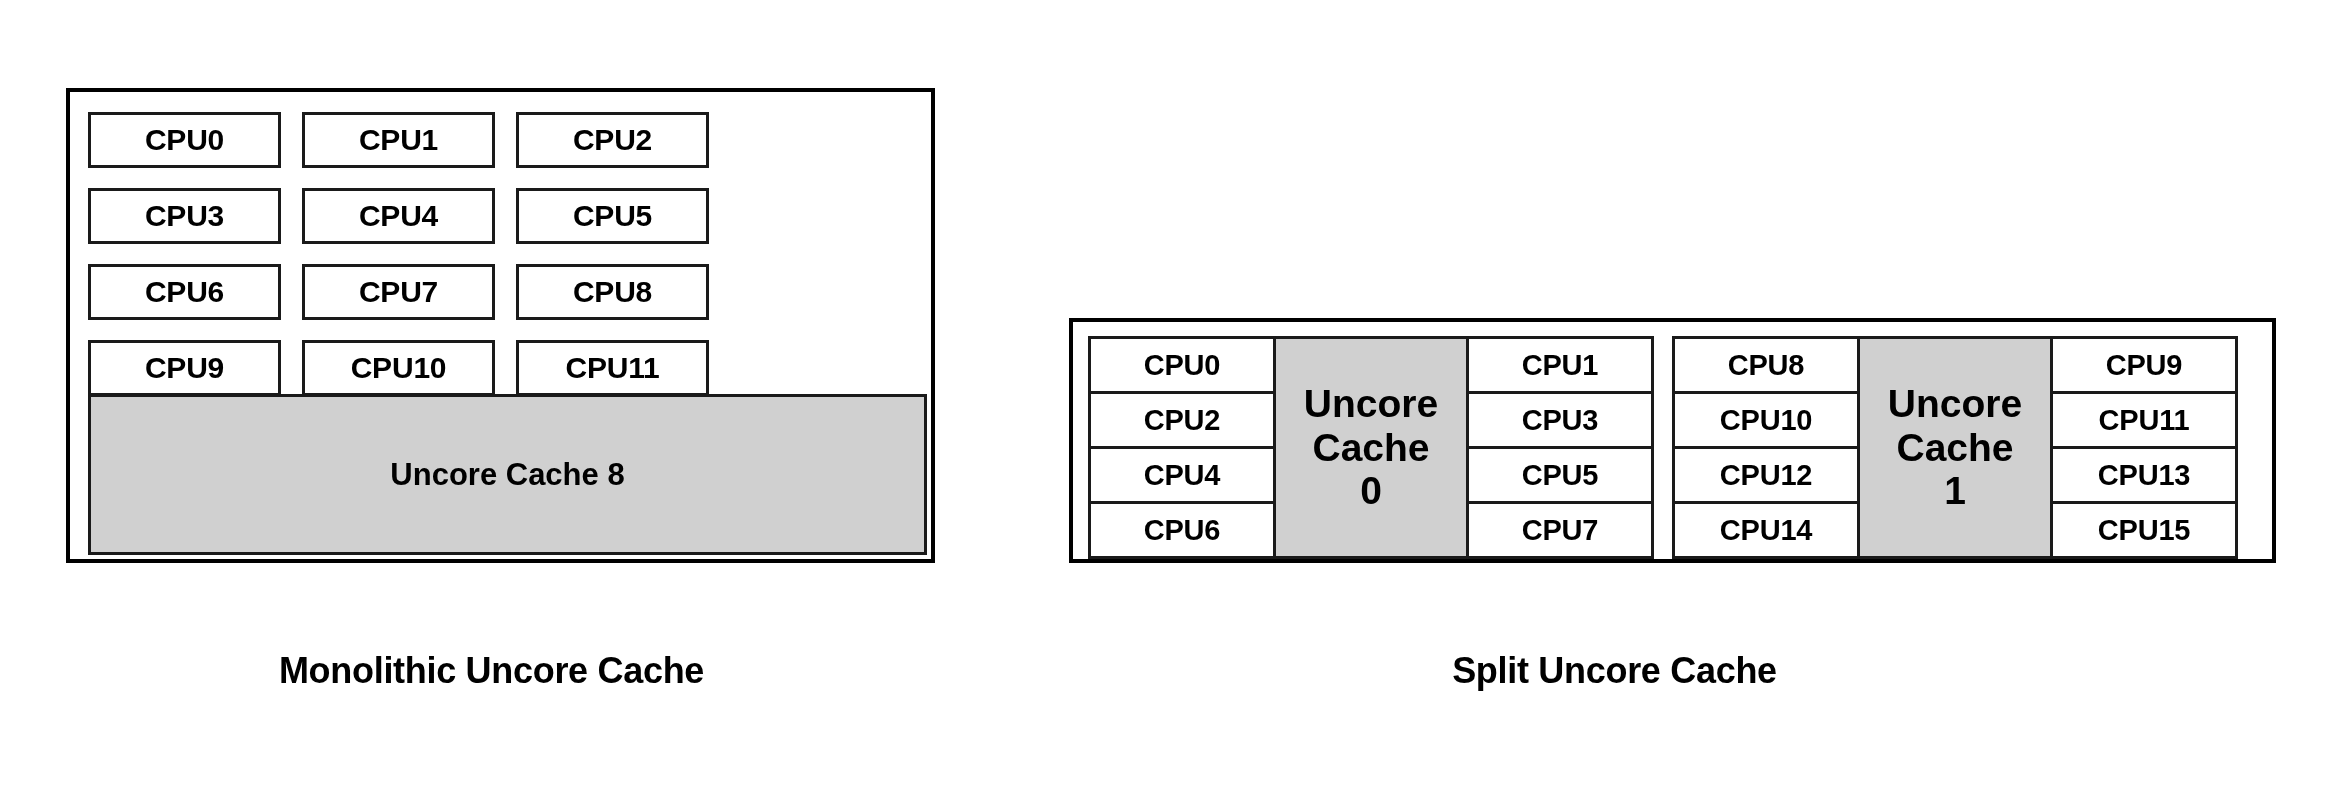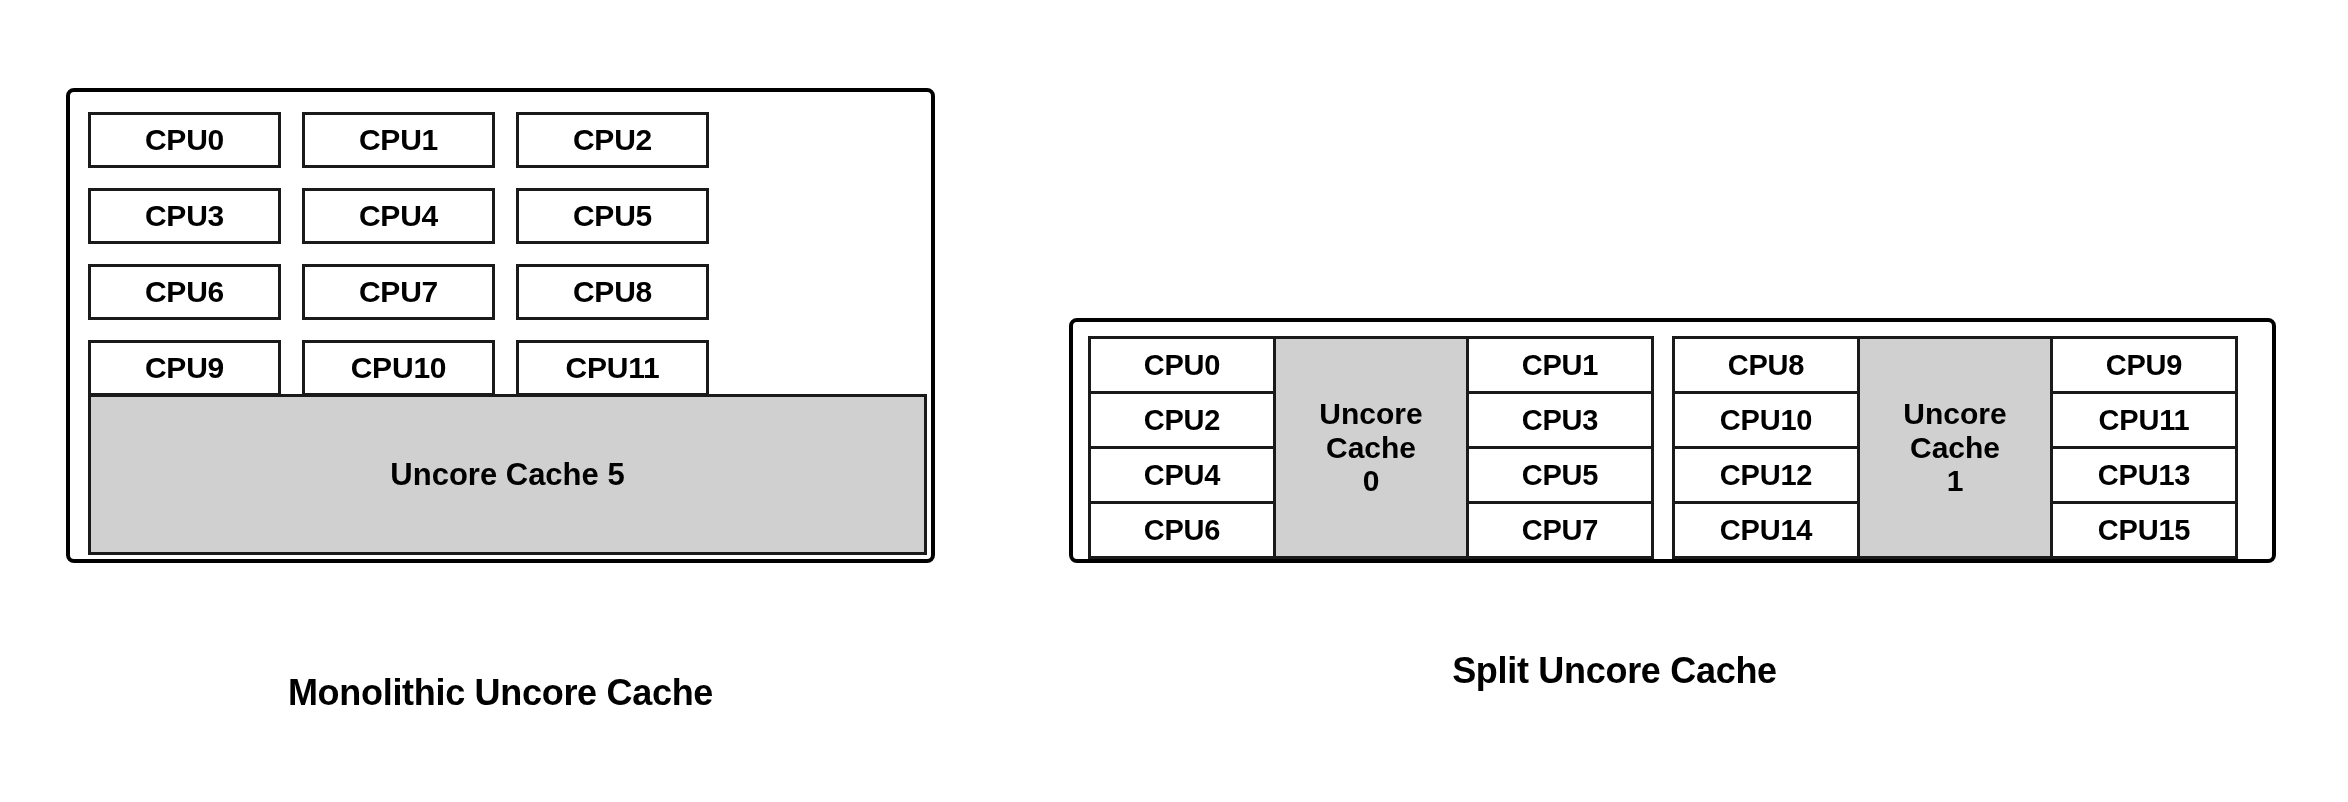--- a/index.html
+++ b/index.html
@@ -10,21 +10,21 @@
   body {
     width: 2348px;
     height: 802px;
     position: relative;
     overflow: hidden;
     font-family: "Liberation Sans", sans-serif;
     color: #000000;
   }
 
   
-  .abs { position: absolute; box-sizing: border-box; border-radius: 8px; }
+  .abs { position: absolute; box-sizing: border-box; }
 
   .outer-frame {
     border: 4px solid #000000;
     background: #ffffff;
   }
 
   .cpu-cell {
     border: 3px solid #1a1a1a;
     background: #ffffff;
     display: flex;
@@ -79,24 +79,23 @@
   }
   #mono-cache {
     position: absolute;
     left: 18px;
     top: 302px;
     width: 833px;
     height: 155px;
     font-size: 31px;
   }
   #mono-caption {
-    left: 66px;
+    left: 57px;
     top: 650px;
     width: 869px;
-    margin-top: 22px;
   }
 
   
   #split-frame {
     left: 1069px;
     top: 318px;
     width: 1207px;
     height: 245px;
   }
   #split-inner {
@@ -117,21 +116,21 @@
   .cpu-col .cpu-cell {
     width: 182px;
     height: 52px;
     font-size: 29px;
     margin-top: -3px;
   }
   .cpu-col .cpu-cell:first-child { margin-top: 0; }
 
   .cluster .cache-cell {
     width: 190px;
-    font-size: 30px;
+    font-size: 39px;
     line-height: 1.12;
     margin: 0 -3px;
   }
 
   #split-caption {
     left: 1011px;
     top: 650px;
     width: 1207px;
   }
 </style>
@@ -152,21 +151,21 @@
     <div class="cpu-cell">CPU8</div>
     <div class="cpu-cell">CPU9</div>
     <div class="cpu-cell">CPU10</div>
     <div class="cpu-cell">CPU11</div>
     <div class="cpu-cell">CPU12</div>
     <div class="cpu-cell">CPU13</div>
     <div class="cpu-cell">CPU14</div>
     <div class="cpu-cell">CPU15</div>
   </div>
 
-  <div class="cache-cell" id="mono-cache">Uncore Cache 5</div>
+  <div class="cache-cell" id="mono-cache">Uncore Cache 8</div>
 </div>
 
 <div class="caption" id="mono-caption">Monolithic Uncore Cache</div>
 
 <div class="abs outer-frame" id="split-frame">
 
   <div id="split-inner">
 
     <div class="cluster">
       <div class="cpu-col">

